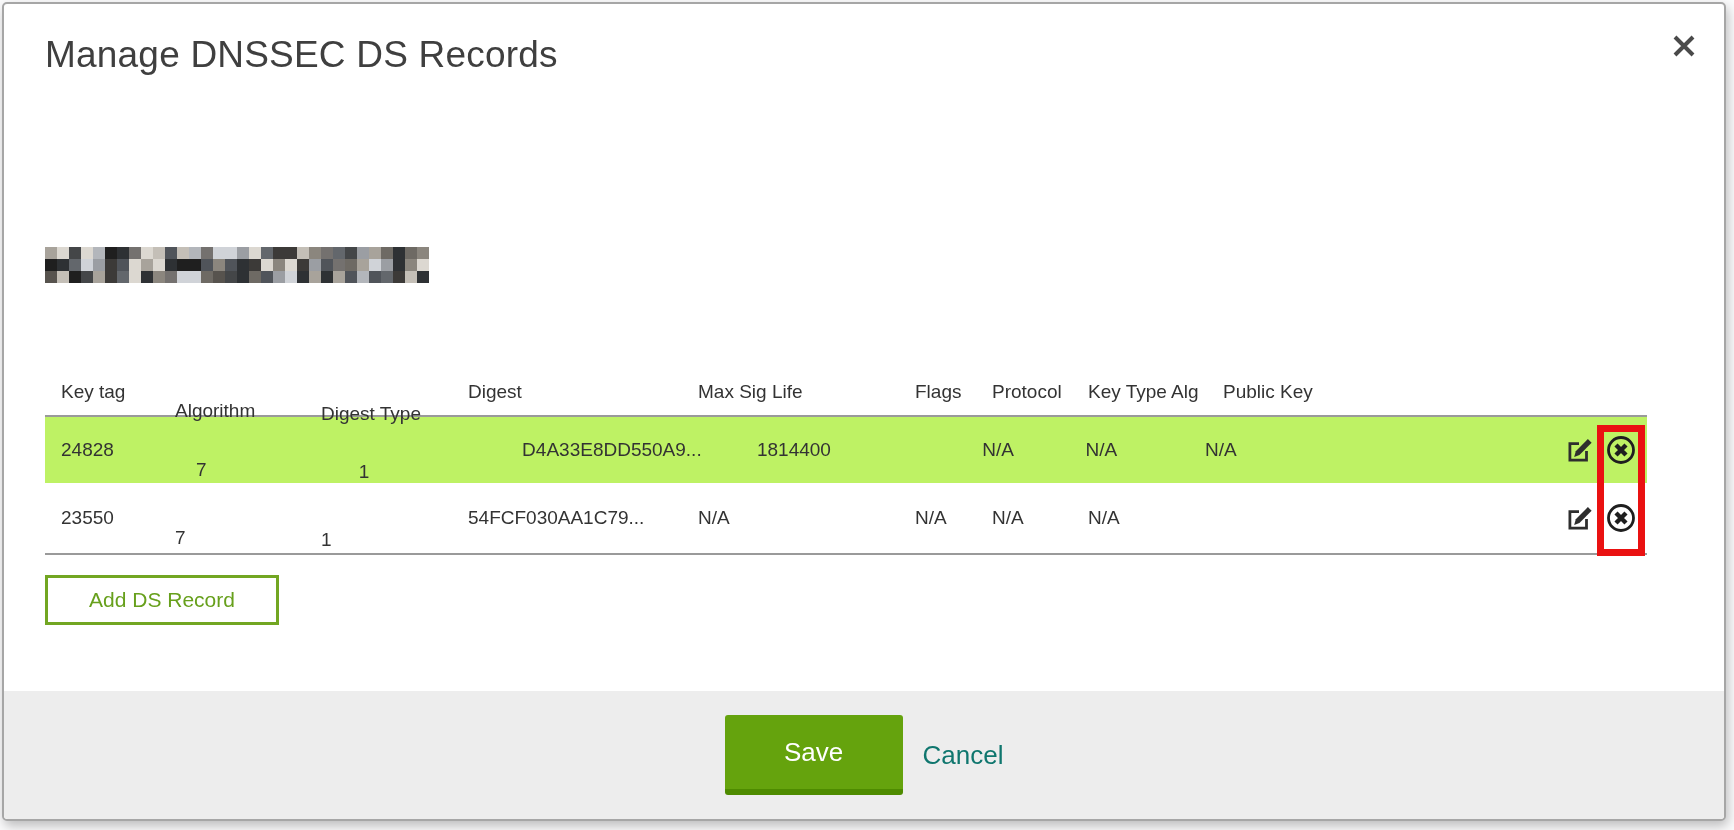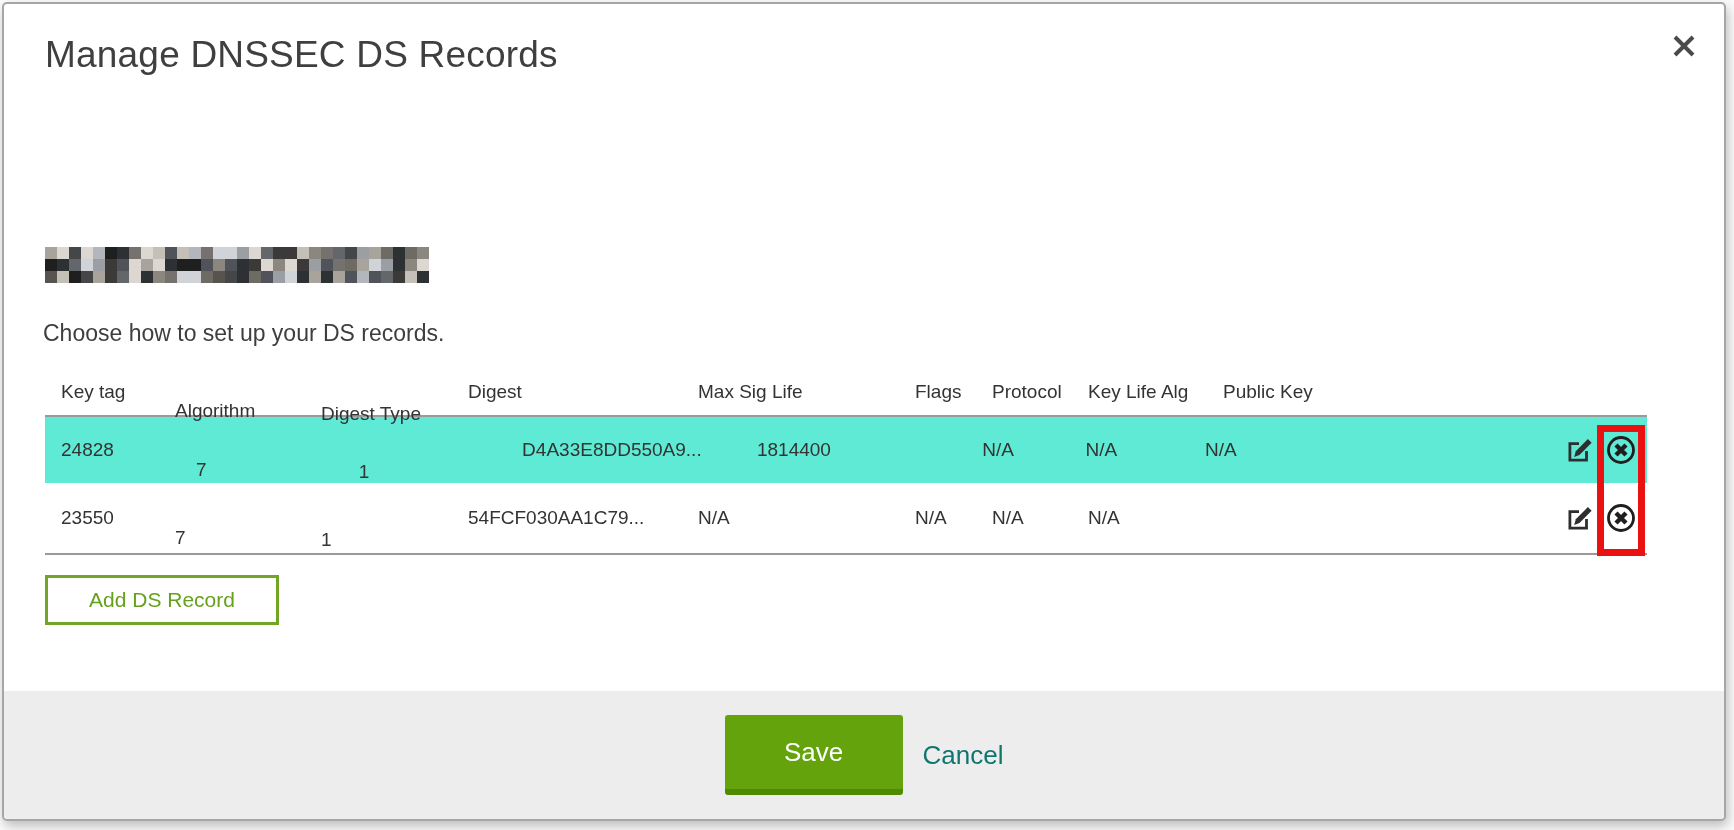--- a/index.html
+++ b/index.html
@@ -29,21 +29,21 @@
   .redacted-domain div { width:12px; height:12px; }
 
   .instruction {
     position:absolute; left:39px; top:316px;
     font-size:23px; color:#3e3e3e;
   }
 
   .ds-table { position:absolute; left:41px; top:364px; width:1602px; font-size:19px; color:#333; }
   .t-row { display:flex; align-items:center; }
   .t-head { height:49px; border-bottom:2px solid #9a9a9a; }
-  .t-body-row-0 { height:66px; background:#5eead4;gap:37px; }
+  .t-body-row-0 { height:66px; background:#bef264;gap:37px; }
   .t-body-row-1 { height:72px; background:#ffffff; border-bottom:2px solid #9a9a9a; }
   .c1 { width:130px; padding-left:16px; }
   .c2 { width:146px;margin-top:39px; }
   .c3 { width:147px;margin-top:44px; }
   .c4 { width:230px; }
   .c5 { width:205px; }
   .c6 { width:77px;margin-left:12px; }
   .c7 { width:96px; }
   .c8 { width:135px; }
   .c9 { width:195px; }
@@ -181,32 +181,31 @@
       <div style="background: rgb(168, 163, 155);"></div>
       <div style="background: rgb(80, 84, 90);"></div>
       <div style="background: rgb(179, 182, 187);"></div>
       <div style="background: rgb(80, 84, 90);"></div>
       <div style="background: rgb(99, 103, 108);"></div>
       <div style="background: rgb(60, 58, 56);"></div>
       <div style="background: rgb(196, 191, 183);"></div>
       <div style="background: rgb(46, 49, 52);"></div>
     </div>
 
-  <div class="instruction">Choose how to set up your DS records.</div>
 
   <div class="ds-table">
     <div class="t-row t-head">
       <div class="c1">Key tag</div>
       <div class="c2">Algorithm</div>
       <div class="c3">Digest Type</div>
       <div class="c4">Digest</div>
       <div class="c5">Max Sig Life</div>
       <div class="c6">Flags</div>
       <div class="c7">Protocol</div>
-      <div class="c8">Key Life Alg</div>
+      <div class="c8">Key Type Alg</div>
       <div class="c9">Public Key</div>
       <div class="c10"></div>
     </div>
 
     <div class="t-row t-body-row-0">
       <div class="c1">24828</div>
       <div class="c2">7</div>
       <div class="c3">1</div>
       <div class="c4">D4A33E8DD550A9...</div>
       <div class="c5">1814400</div>

